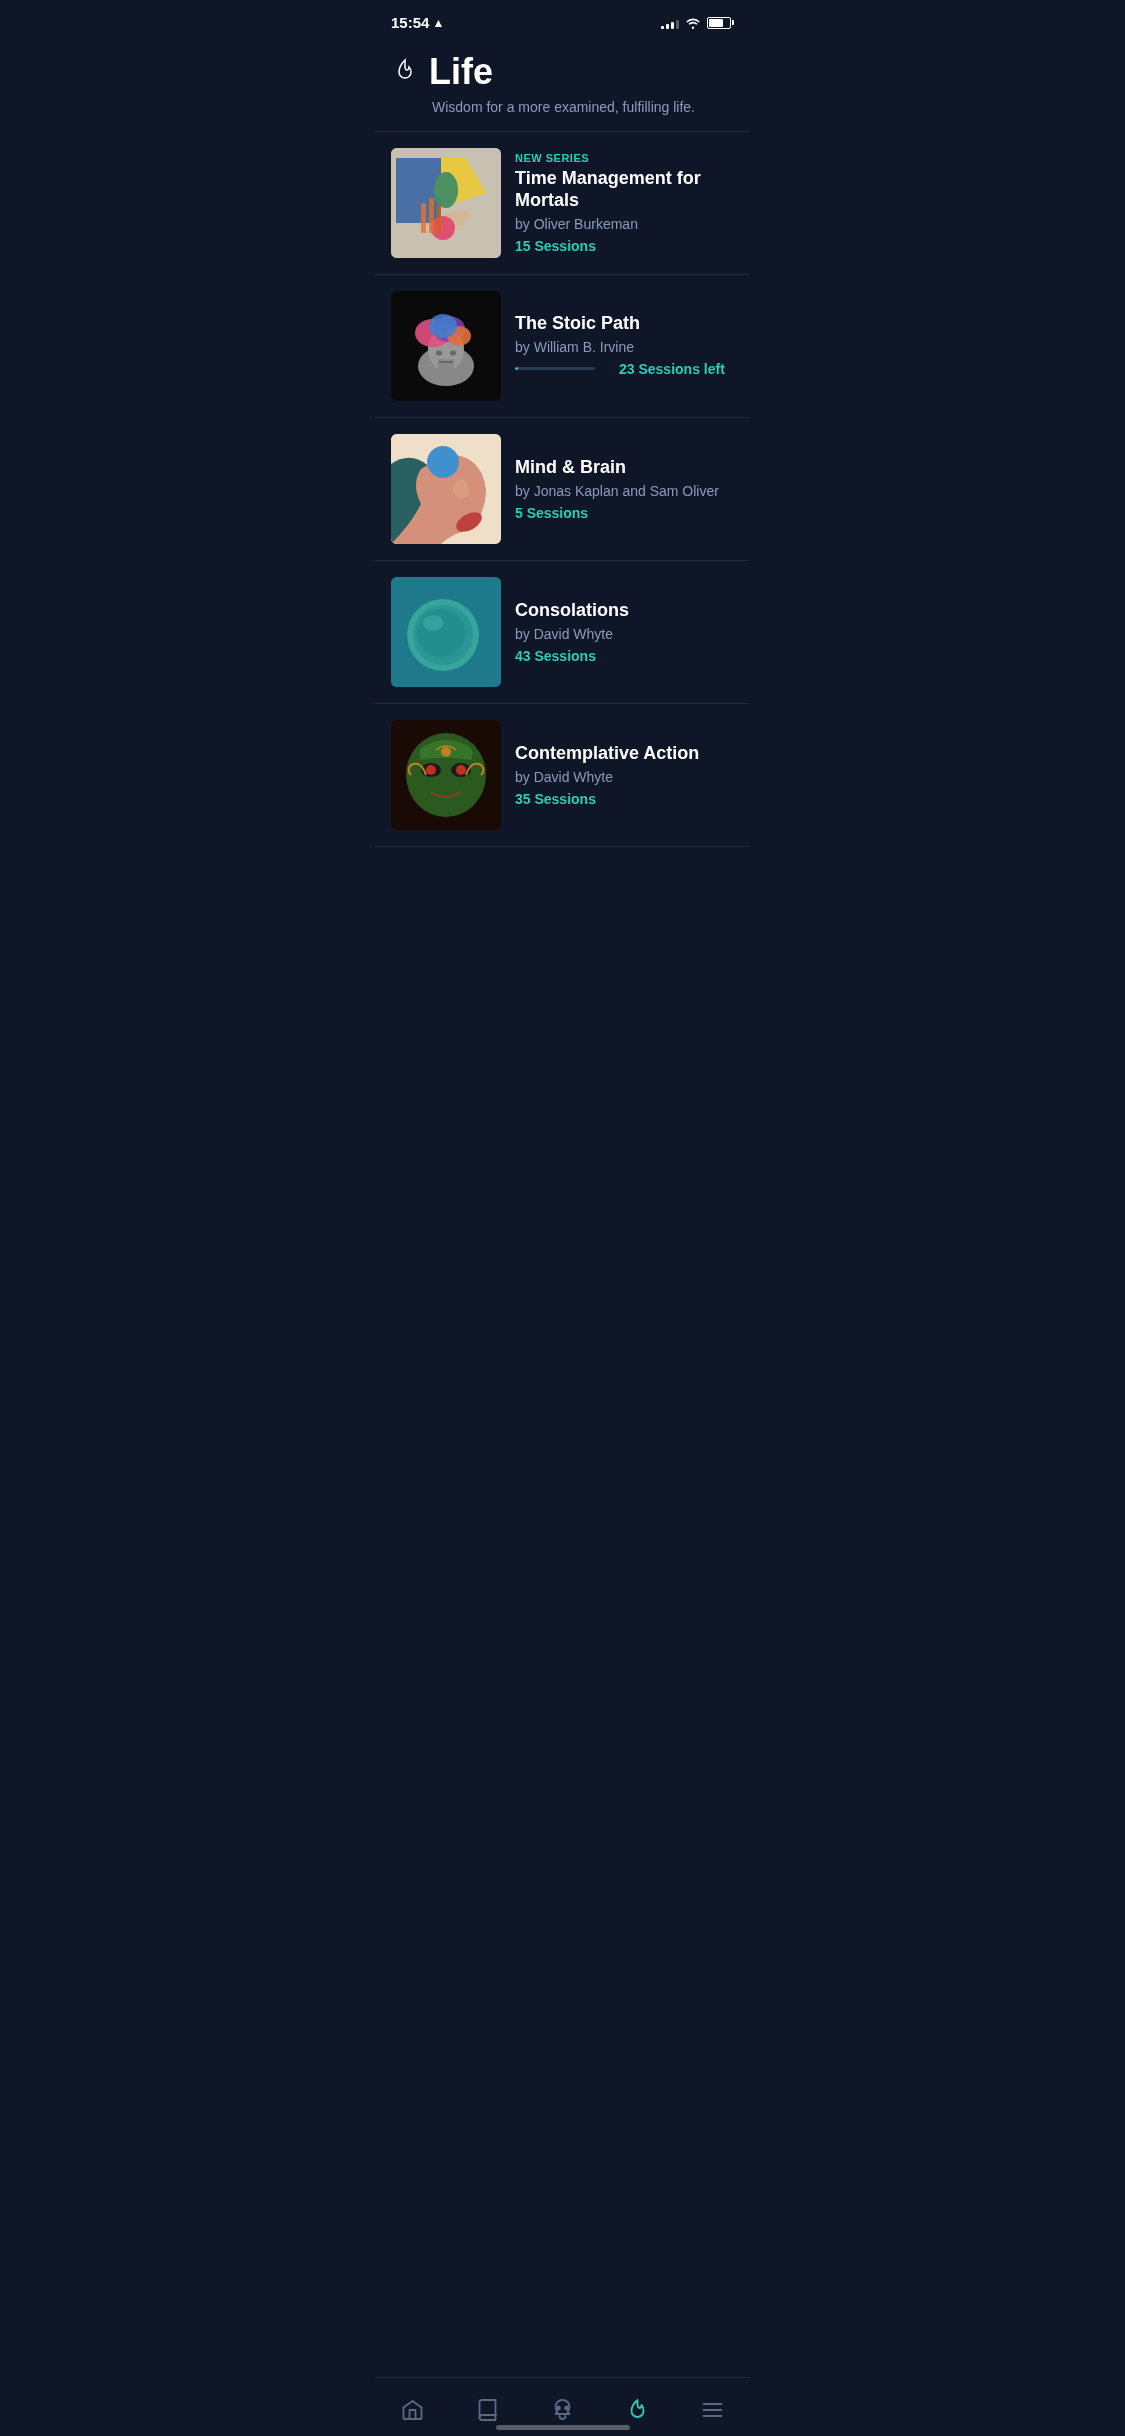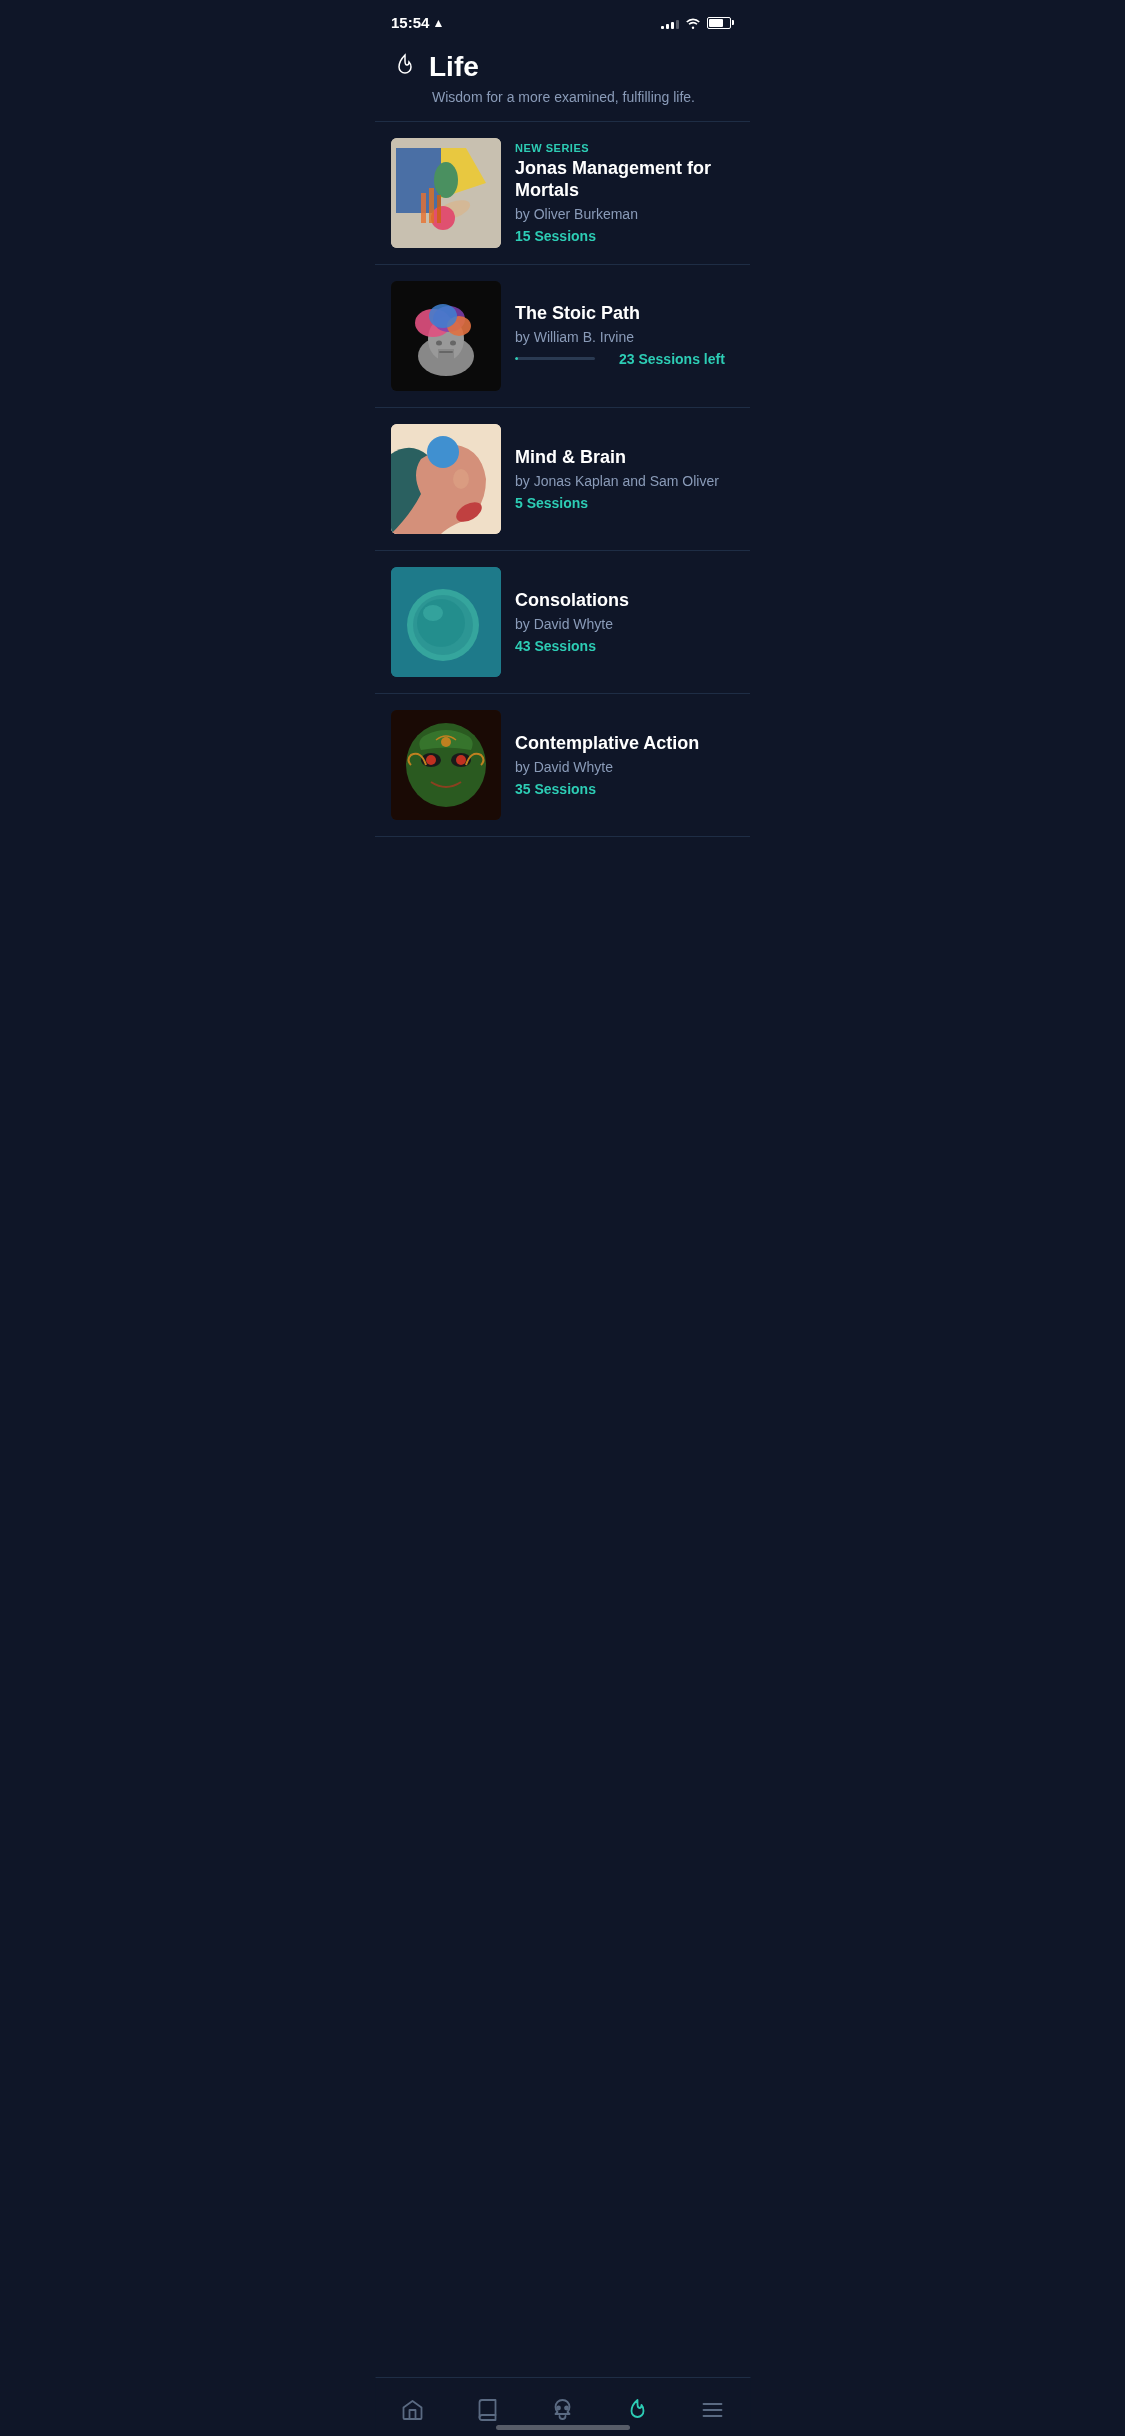--- a/index.html
+++ b/index.html
@@ -107,21 +107,21 @@
       gap: 10px;
       margin-bottom: 6px;
     }
 
     .flame-icon-header {
       width: 28px;
       height: 28px;
     }
 
     .header-title {
-      font-size: 28px;
+      font-size: 36px;
       font-weight: 700;
       color: #ffffff;
     }
 
     .header-subtitle {
       font-size: 14px;
       color: #8a9bb8;
       margin-left: 2px;
       text-align: center;
     }
@@ -355,21 +355,21 @@
 
         <circle cx="52" cy="80" r="12" fill="#e05070"></circle>
 
         <rect x="30" y="55" width="5" height="30" fill="#e87030" opacity="0.8"></rect>
         <rect x="38" y="50" width="5" height="35" fill="#e07020" opacity="0.8"></rect>
         <rect x="46" y="57" width="4" height="28" fill="#d06010" opacity="0.8"></rect>
       </svg>
     </div>
     <div class="series-info">
       <div class="series-tag">NEW SERIES</div>
-      <div class="series-title">Jonas Management for Mortals</div>
+      <div class="series-title">Time Management for Mortals</div>
       <div class="series-author">by Oliver Burkeman</div>
       <div class="series-sessions">15 Sessions</div>
     </div>
   </div>
 
   <div class="series-item">
     <div class="series-thumbnail thumb-stoic">
       <svg width="110" height="110" viewBox="0 0 110 110">
         <rect width="110" height="110" fill="#0a0a0a"></rect>
 

